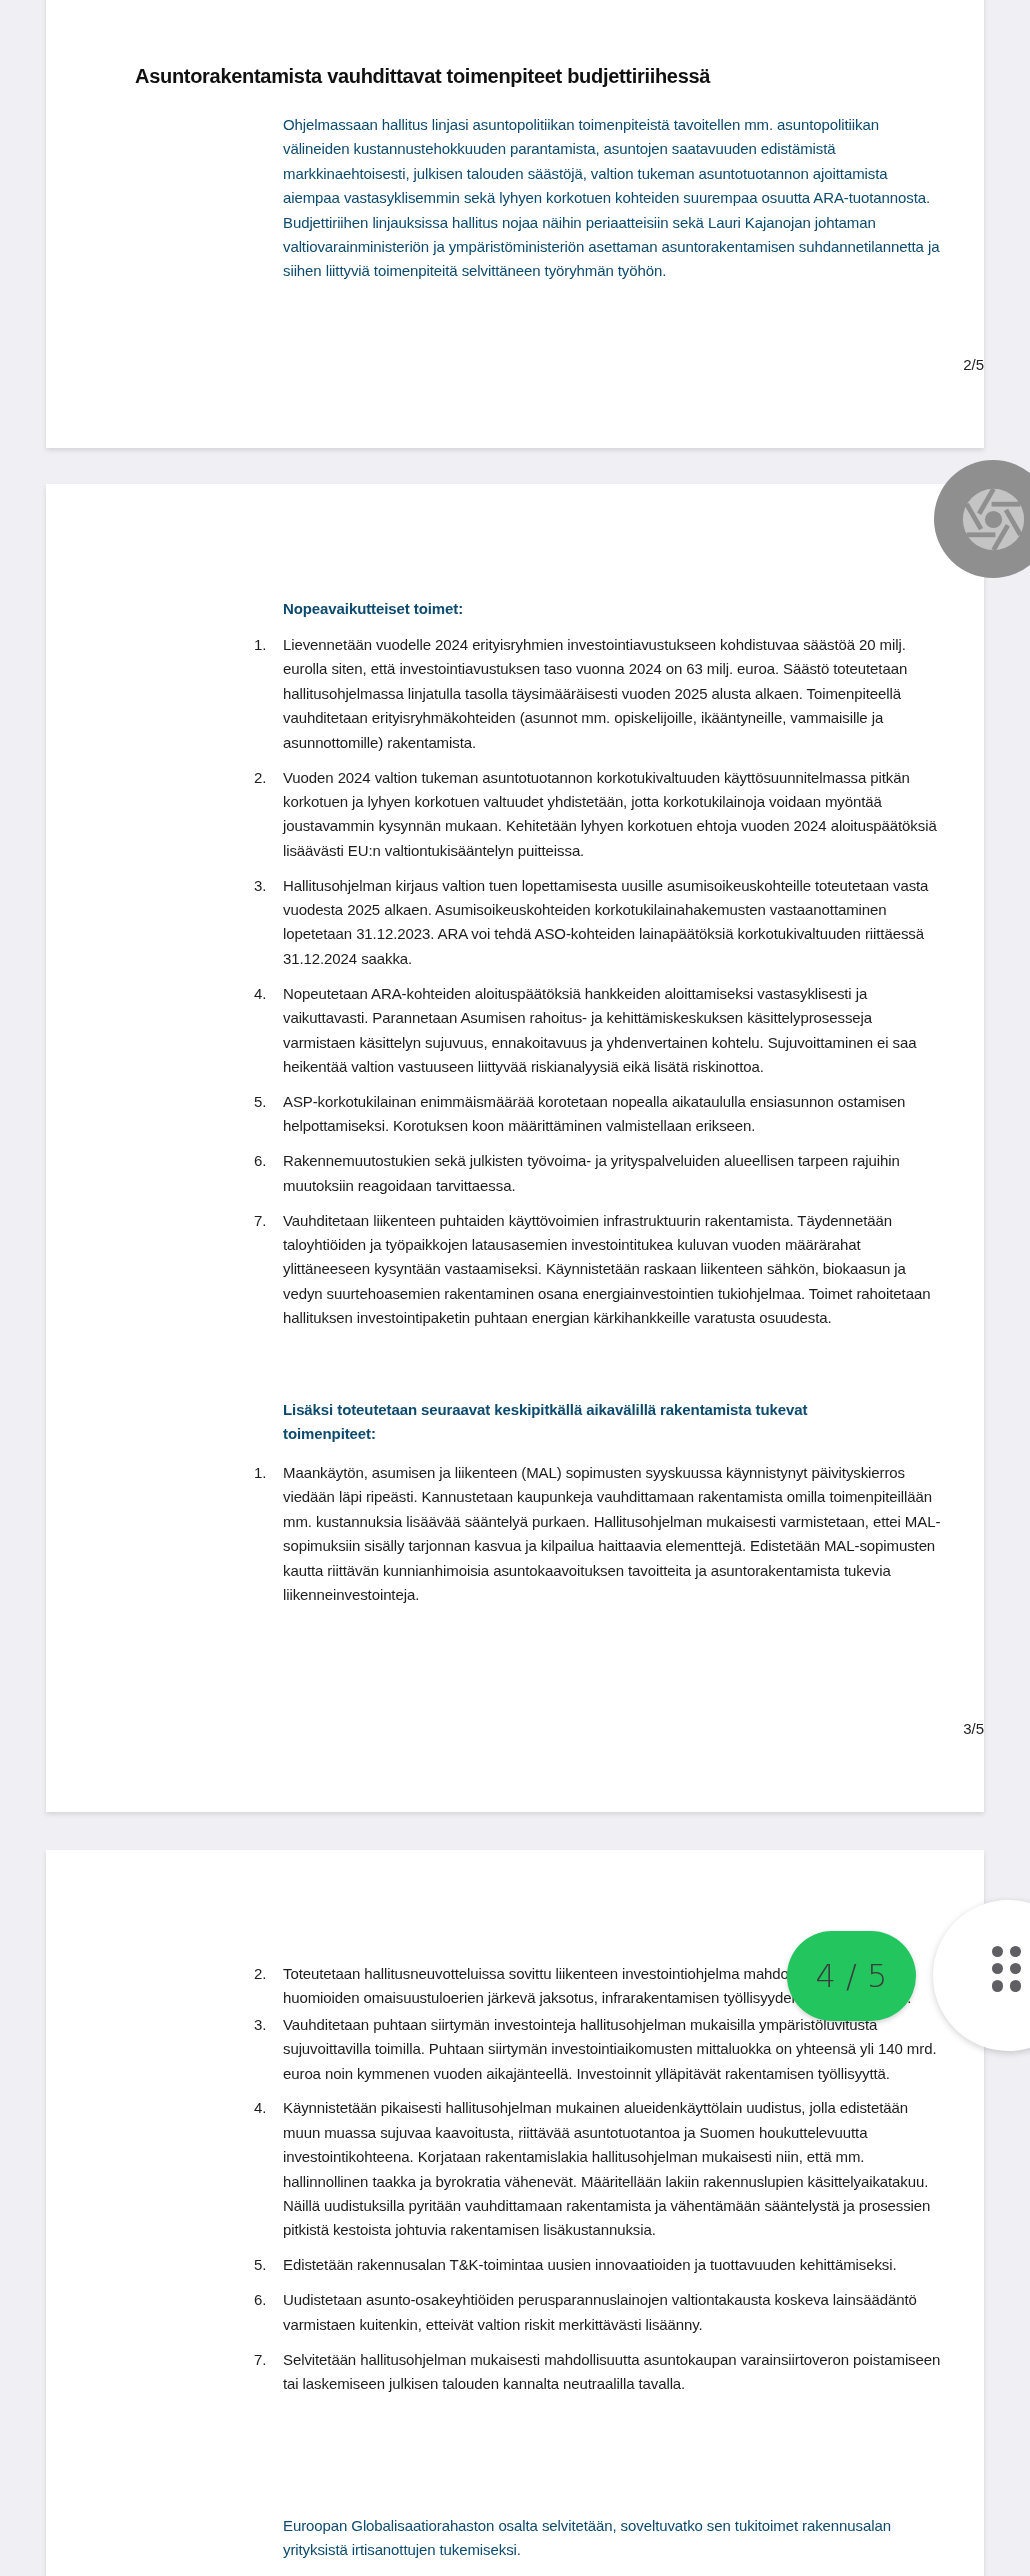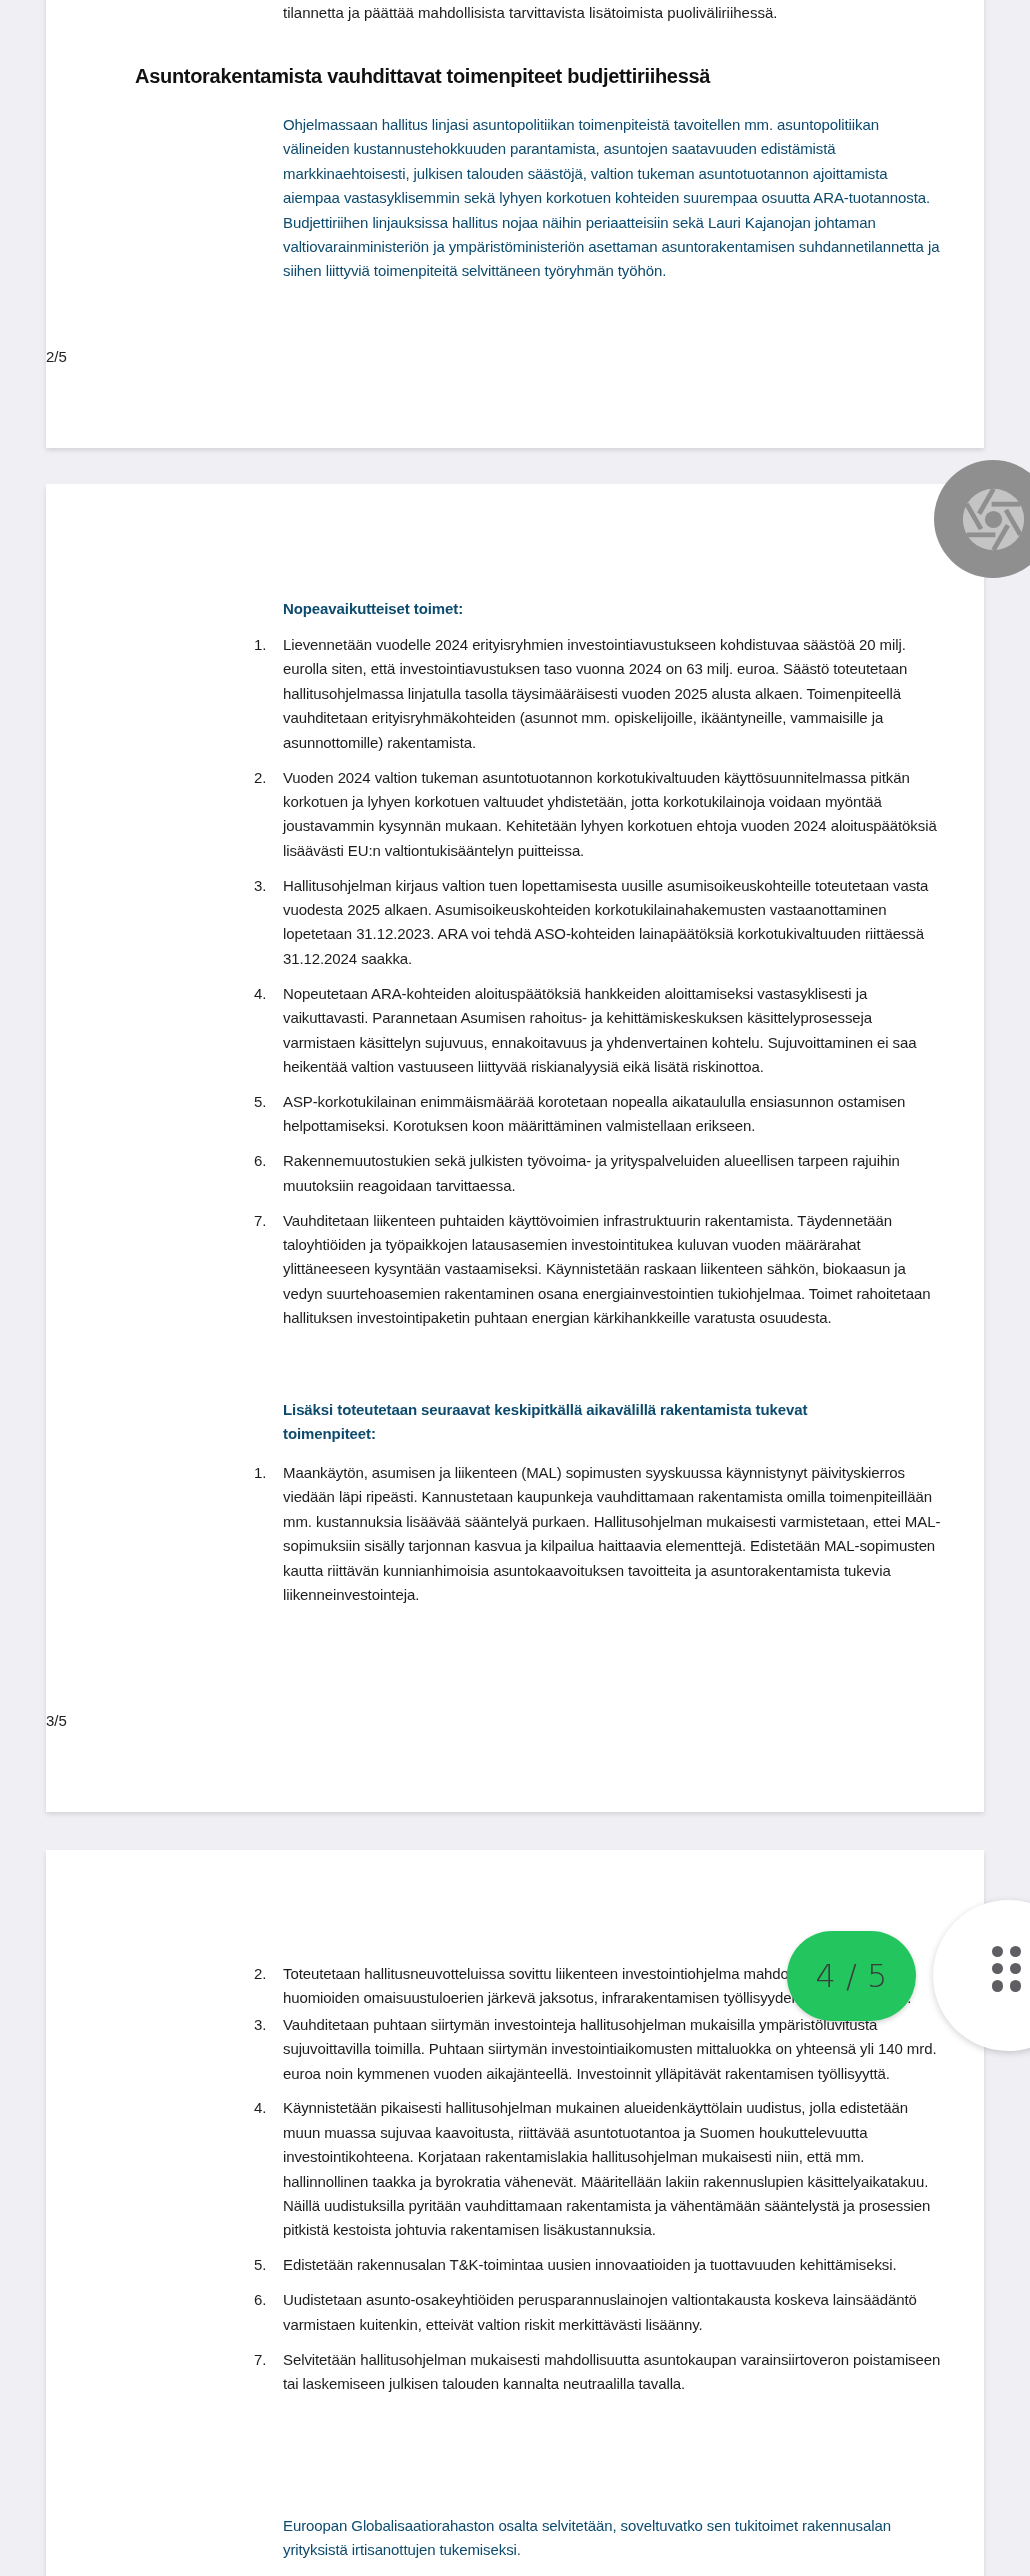--- a/index.html
+++ b/index.html
@@ -12,21 +12,21 @@
     position: absolute; left: 46px; width: 938px; background: #ffffff;
     box-shadow: 0 2.9px 4.8px rgba(0,0,0,0.12);
   }
   #page2 { top: -19px; height: 467px; }
   #page3 { top: 484px; height: 1328px; }
   #page4 { top: 1850px; height: 763px; }
   .txt { position: absolute; font-size: 15px; line-height: 24.4px; color: #0c4a6e; letter-spacing: -0.1px; }
   .cut { position: absolute; left: 237px; font-size: 15px; line-height: 24.4px; color:#1d1d1d; }
   .h2 { position: absolute; left: 89px; top: 93px; font-size: 20px; font-weight: bold; color: #111; letter-spacing: -0.3px; }
   .para { left: 237px; width: 668px; }
-  .pnum { position: absolute; left: 0; width: 938px; text-align: left; font-size: 15px; color: #222; }
+  .pnum { position: absolute; left: 0; width: 938px; text-align: right; font-size: 15px; color: #222; margin-top: 8px; }
   .bold { font-weight: bold; }
   ol.list { position: absolute; margin: 0; padding: 0; list-style: none; width: 658px; }
   ol.list li { position: relative; padding-left: 0; font-size: 15px; line-height: 24.4px; color: #1d1d1d; letter-spacing: -0.1px; }
   ol.list li .n { position: absolute; left: -29px; top: 0; }
   .gap { margin-bottom: 10.5px; }
   
   .camera-btn {
     position: absolute; left: 934px; top: 460px; width: 118px; height: 118px; border-radius: 50%;
     background: #8f8f8f; display: flex; align-items: center; justify-content: center;
   }
@@ -41,21 +41,20 @@
     background: #ffffff; box-shadow: 0 1.9px 7.6px rgba(0,0,0,0.18);
   }
   .dots { position: absolute; left: 59px; top: 46px; display: grid; grid-template-columns: 11.4px 11.4px; gap: 5.7px 6.7px; }
   .dots span { width: 11.4px; height: 11.4px; border-radius: 50%; background: #5f5f63; display: block; }
 </style>
 </head>
 <body>
 
 <div class="page" id="page2">
 
-  <div class="cut" style="top:20px;">tilannetta ja päättää mahdollisista tarvittavista lisätoimista puoliväliriihessä.</div>
   <div class="h2" style="top:84px;">Asuntorakentamista vauhdittavat toimenpiteet budjettiriihessä</div>
   <div class="txt para" style="top:132px; width:658px;">Ohjelmassaan hallitus linjasi asuntopolitiikan toimenpiteistä tavoitellen mm. asuntopolitiikan välineiden kustannustehokkuuden parantamista, asuntojen saatavuuden edistämistä markkinaehtoisesti, julkisen talouden säästöjä, valtion tukeman asuntotuotannon ajoittamista aiempaa vastasyklisemmin sekä lyhyen korkotuen kohteiden suurempaa osuutta ARA-tuotannosta. Budjettiriihen linjauksissa hallitus nojaa näihin periaatteisiin sekä Lauri Kajanojan johtaman valtiovarainministeriön ja ympäristöministeriön asettaman asuntorakentamisen suhdannetilannetta ja siihen liittyviä toimenpiteitä selvittäneen työryhmän työhön.</div>
   <div class="pnum" style="top:367px;">2/5</div>
 </div>
 
 <div class="page" id="page3">
   <div class="txt bold" style="left:237px; top:113px;">Nopeavaikutteiset toimet:</div>
 
   <ol class="list" style="left:237px; top:149px;">
     <li class="gap"><span class="n">1.</span><span>Lievennetään vuodelle 2024 erityisryhmien investointiavustukseen kohdistuvaa säästöä 20 milj. eurolla siten, että investointiavustuksen taso vuonna 2024 on 63 milj. euroa. Säästö toteutetaan hallitusohjelmassa linjatulla tasolla täysimääräisesti vuoden 2025 alusta alkaen. Toimenpiteellä vauhditetaan erityisryhmäkohteiden (asunnot mm. opiskelijoille, ikääntyneille, vammaisille ja asunnottomille) rakentamista.</span></li>

